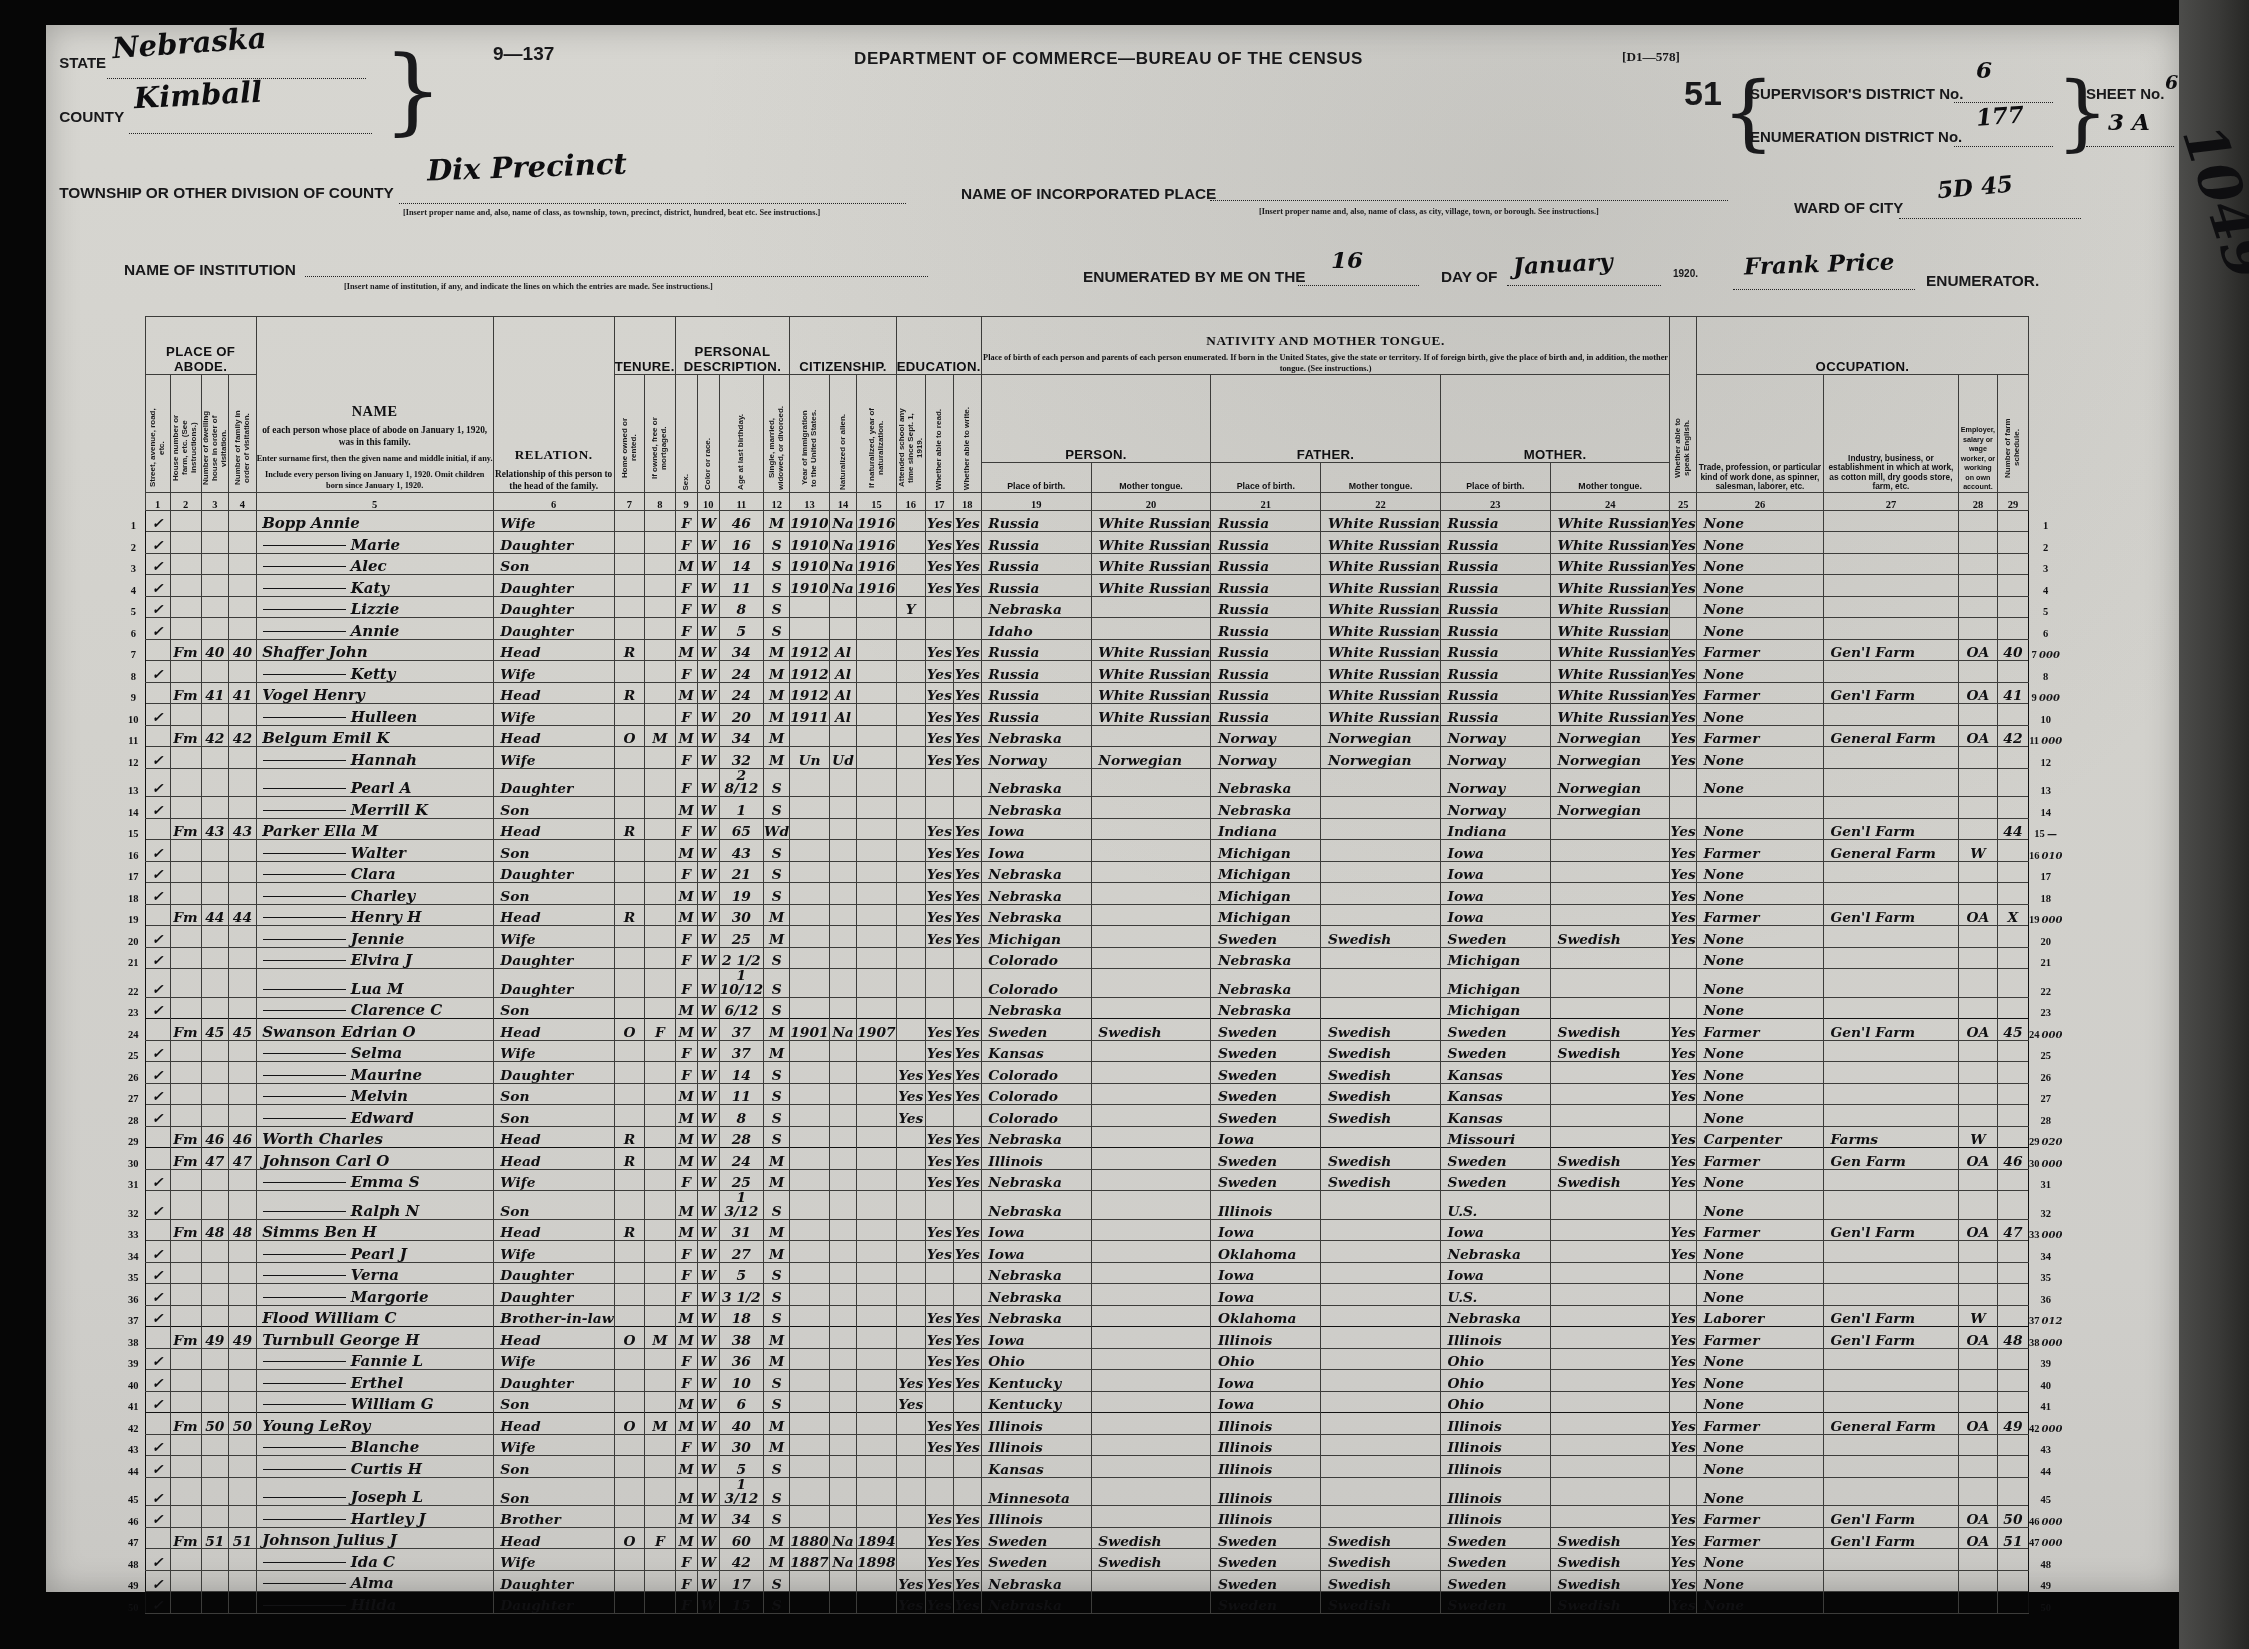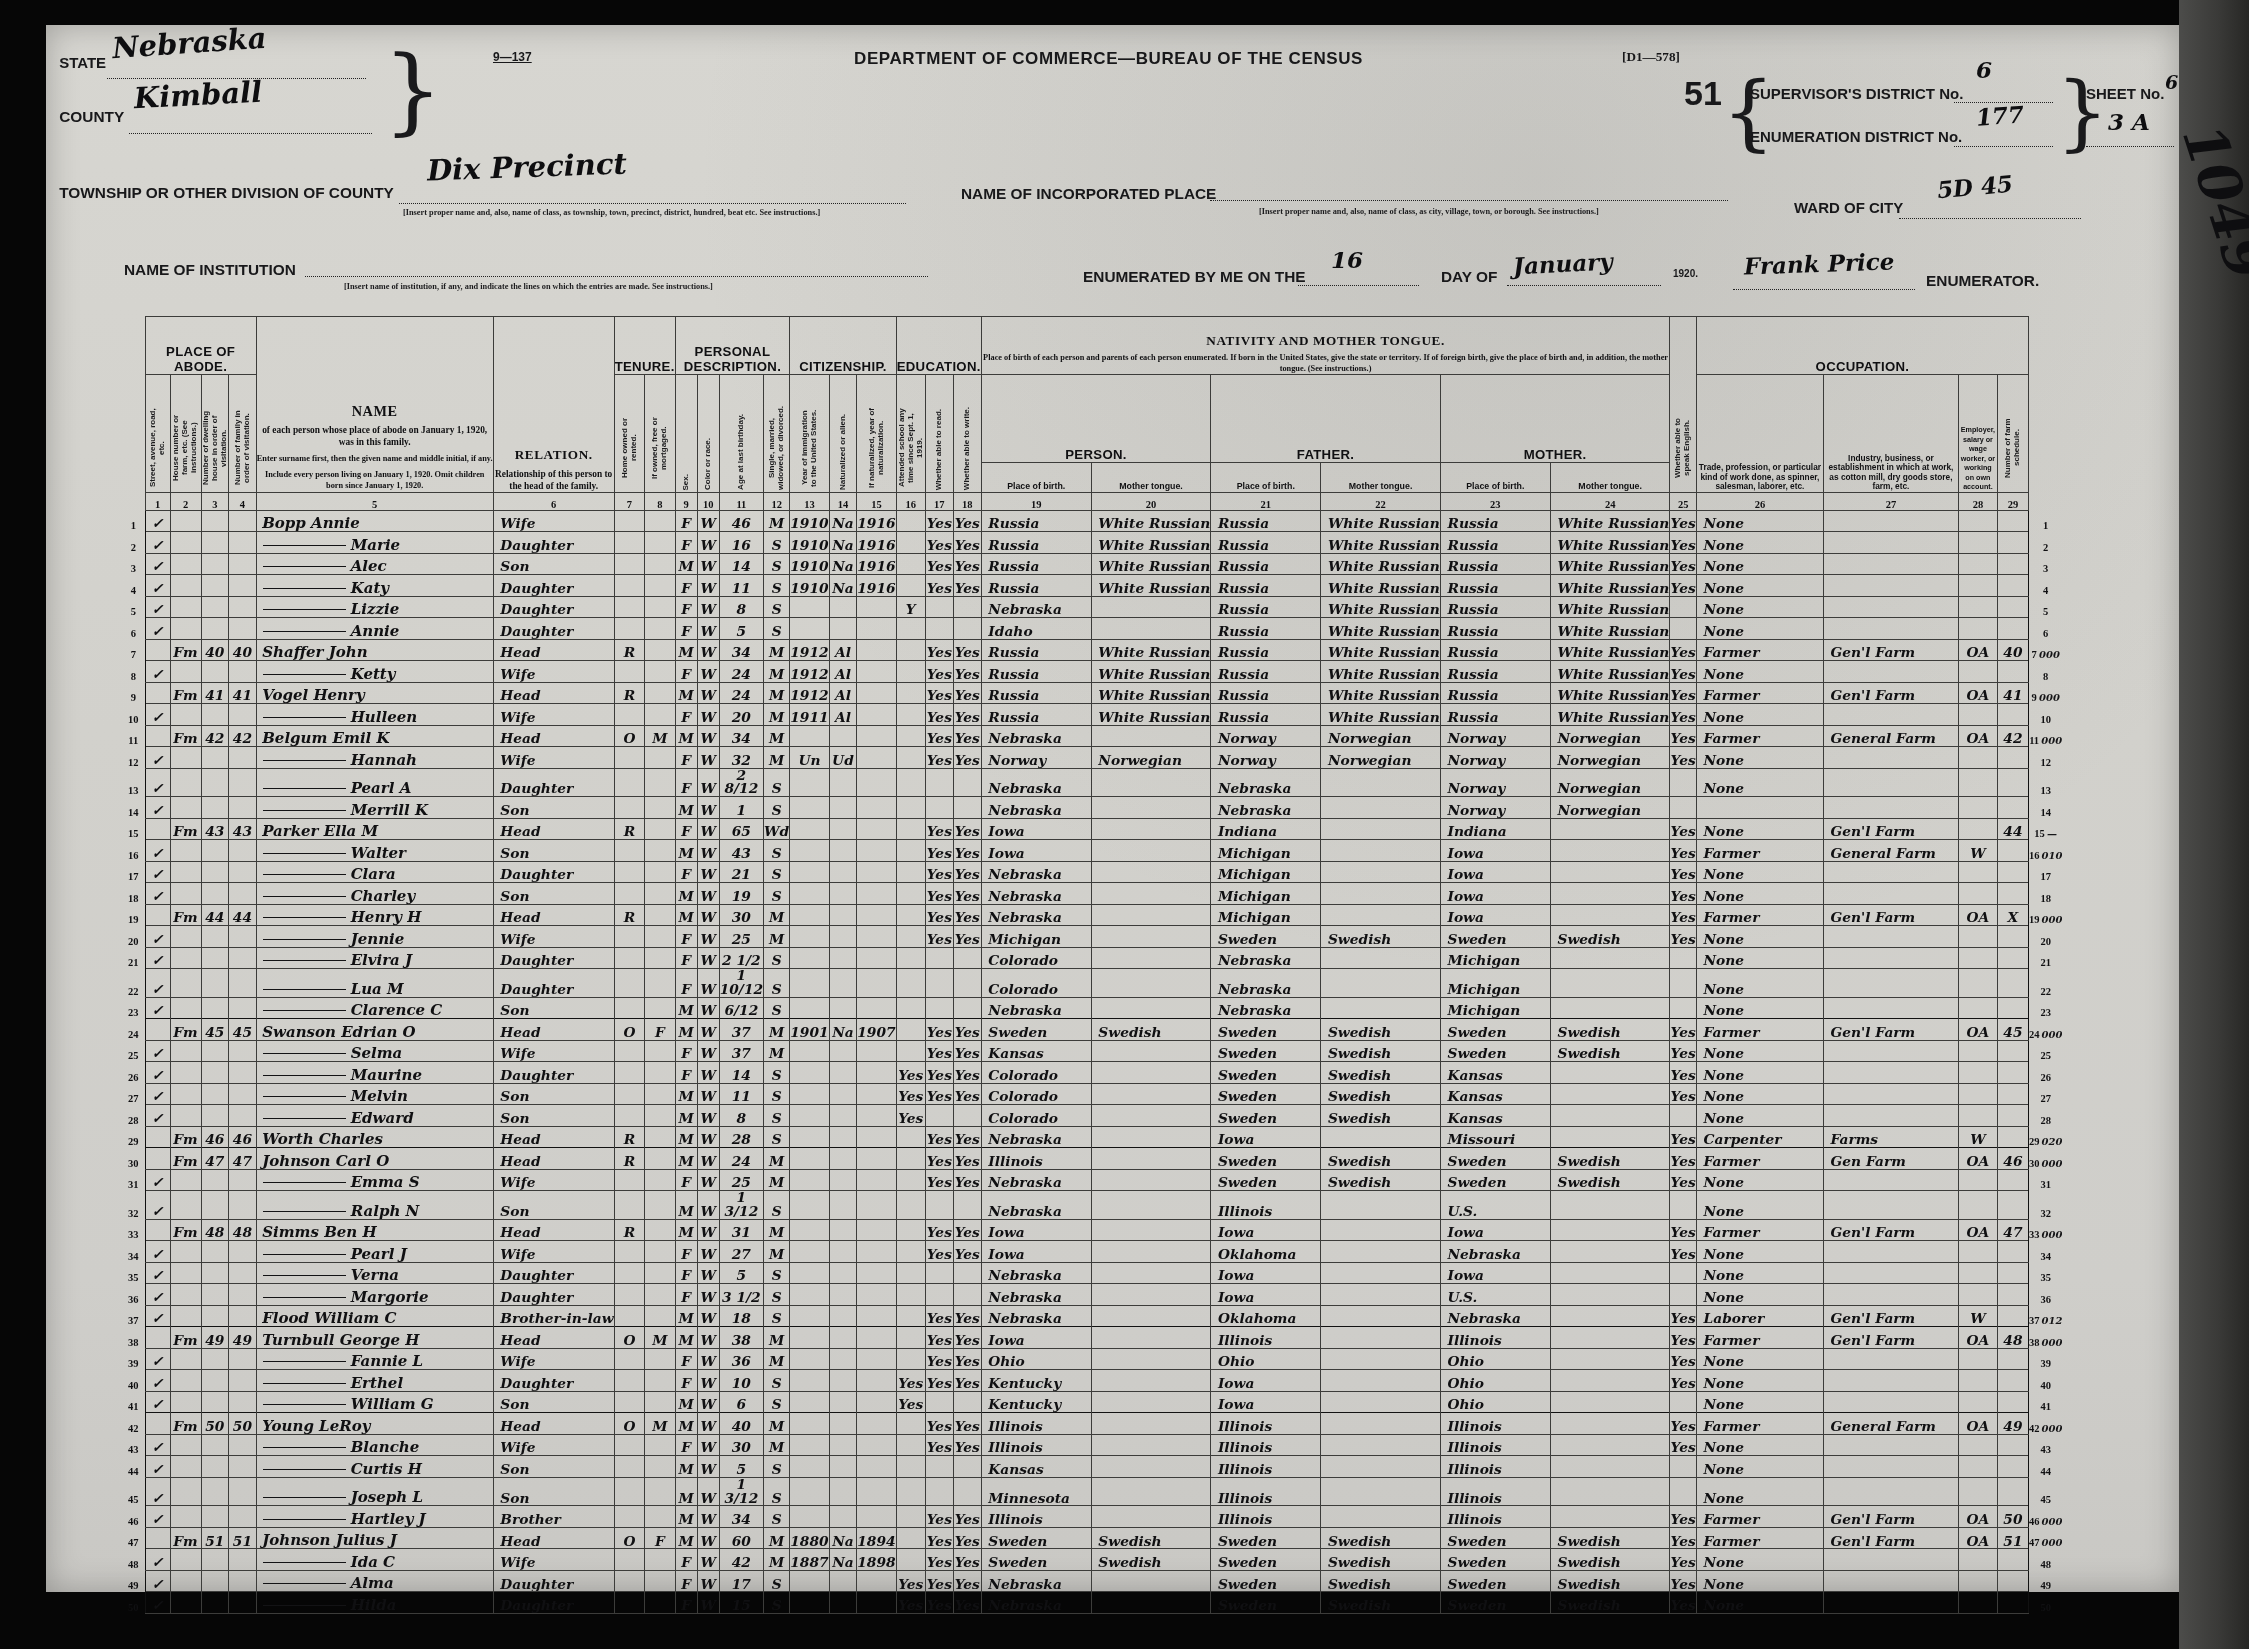--- a/index.html
+++ b/index.html
@@ -87,21 +87,21 @@
 
     <div class="abs pr" style="left:13.2px;top:159px;font-size:15.4px;">TOWNSHIP OR OTHER DIVISION OF COUNTY</div>
     <div class="abs hw big" style="left:381px;top:125px;transform:rotate(-2deg);">Dix Precinct</div>
     <div class="abs dotline" style="left:353px;top:178px;width:507px;"></div>
     <div class="abs note" style="left:357px;top:183px;">[Insert proper name and, also, name of class, as township, town, precinct, district, hundred, beat etc.   See instructions.]</div>
 
     <div class="abs pr" style="left:78px;top:236px;font-size:15.4px;">NAME OF INSTITUTION</div>
     <div class="abs dotline" style="left:259px;top:251px;width:623px;"></div>
     <div class="abs note" style="left:298px;top:257px;">[Insert name of institution, if any, and indicate the lines on which the entries are made.   See instructions.]</div>
 
-    <div class="abs pr" style="left:447px;top:25px;font-size:12px;text-decoration:underline;">9—137</div>
+    <div class="abs pr" style="left:447px;top:18px;font-size:19px;">9—137</div>
     <div class="abs pr" style="left:808px;top:24px;font-size:17px;letter-spacing:0.6px;">DEPARTMENT OF COMMERCE—BUREAU OF THE CENSUS</div>
     <div class="abs pr" style="left:1638px;top:49px;font-size:34px;">51</div>
     <div class="abs ps" style="left:1576px;top:24px;font-size:13.2px;">[D1—578]</div>
 
     <div class="abs pr" style="left:915px;top:160px;font-size:15.4px;">NAME OF INCORPORATED PLACE</div>
     <div class="abs dotline" style="left:1164px;top:175px;width:518px;"></div>
     <div class="abs note" style="left:1213px;top:182px;">[Insert proper name and, also, name of class, as city, village, town, or borough.   See instructions.]</div>
 
     <div class="abs pr" style="left:1037px;top:243px;font-size:15.4px;">ENUMERATED BY ME ON THE</div>
     <div class="abs hw mid" style="left:1285px;top:221px;">16</div>

